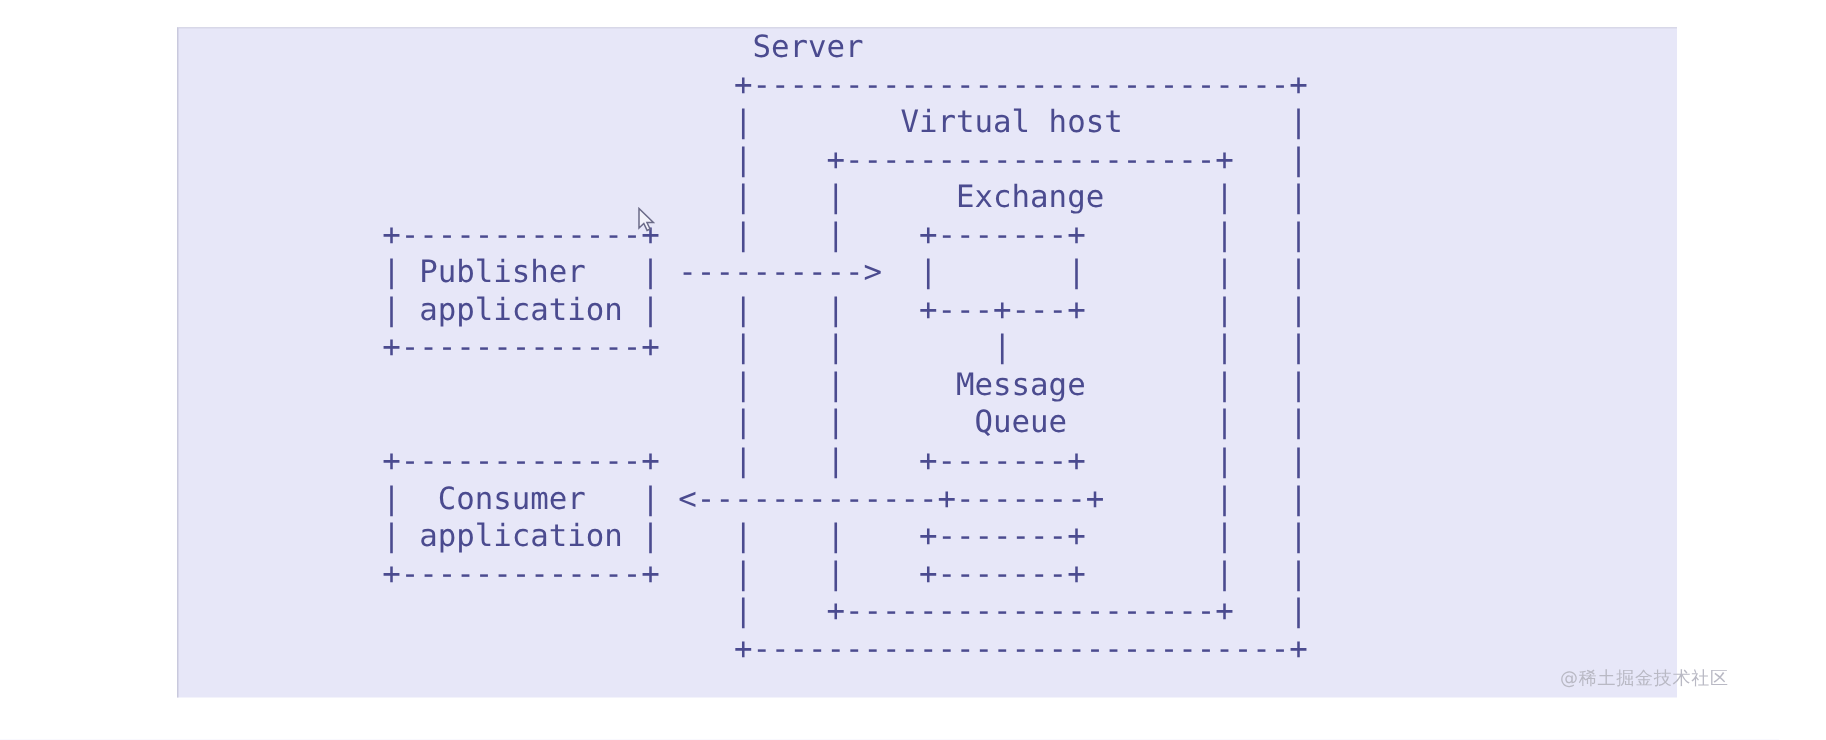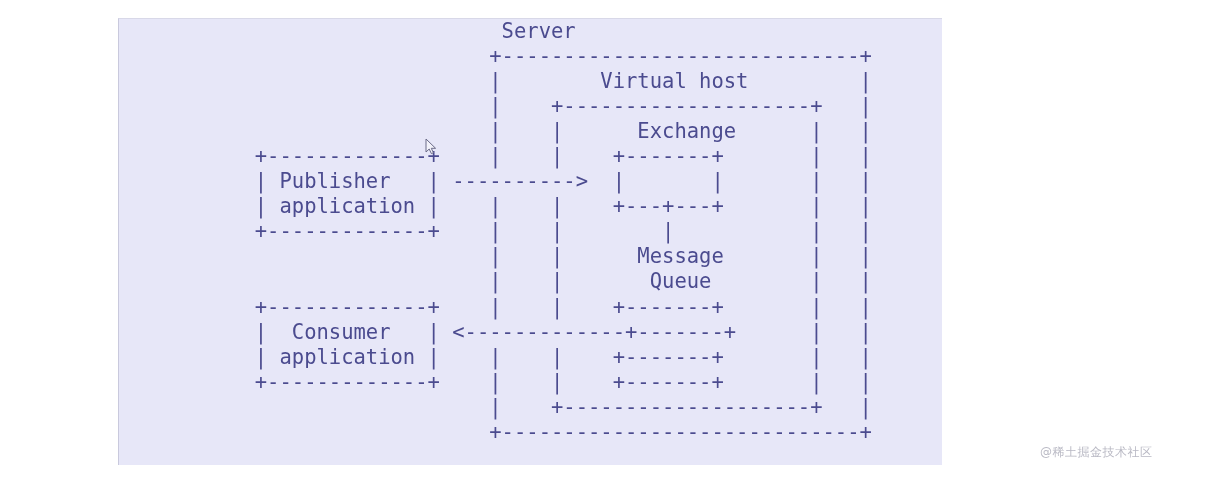--- a/index.html
+++ b/index.html
@@ -13,21 +13,21 @@
   }
   body {
     font-family: "DejaVu Sans Mono", monospace;
     position: relative;
   }
 
   #panel {
     position: absolute;
     left: 118px;
     top: 18px;
-    width: 824px;
+    width: 1000px;
     height: 447px;
     background: #e7e7f8;
     box-sizing: border-box;
     border-left: 1px solid #c9c9dd;
     border-top: 1px solid #d8d8e8;
     overflow: hidden;
   }
 
   #ascii {
     position: absolute;

